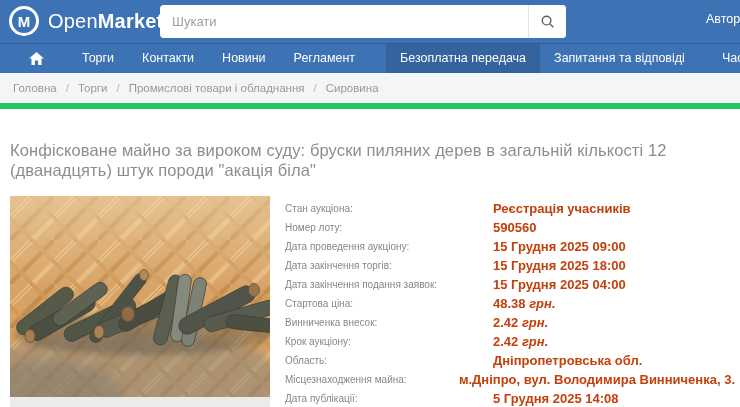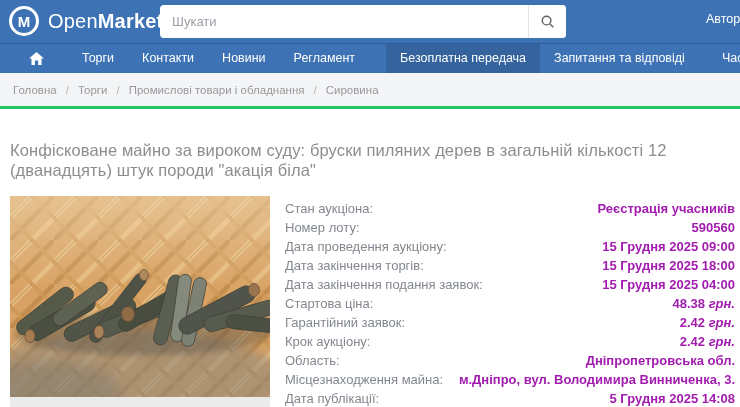--- a/index.html
+++ b/index.html
@@ -34,42 +34,42 @@
     justify-content:center; cursor:pointer; }
   .nav-items { display:flex; align-items:stretch; margin-left:18px; }
   .nav-item { color:#fff; font-size:12.5px; line-height:29px; padding:0 14px;
     text-decoration:none; white-space:nowrap; cursor:pointer; }
   .nav-item.active { background:#34639d;margin-left:17px; }
   .nav-right { position:absolute; left:722px; top:0; color:#fff; font-size:12.5px;
     line-height:29px; white-space:nowrap; cursor:pointer; }
 
   
   .breadcrumb { position:absolute; left:0; top:73px; width:740px; height:36px;
-    background:#f4f5f6; border-bottom:3px solid #22c55e; display:flex;
+    background:#f4f5f6; border-bottom:6px solid #22c55e; display:flex;
     align-items:center; padding-left:13px; font-size:11.5px; color:#98999b; }
   .crumb { color:#98999b; text-decoration:none; white-space:nowrap; }
   .crumb[data-interactable="true"] { cursor:pointer; }
   .crumb-sep { margin:0 9px; color:#b3b3b3; }
 
   
   .title { position:absolute; left:10px; top:140px; width:690px; font-size:16.5px;
     line-height:20px; font-weight:400; color:#8d8d8d; letter-spacing:.1px; }
 
   
   .photo { position:absolute; left:10px; top:196px; width:260px; height:201px;
     overflow:hidden; cursor:pointer; }
   .photo svg { display:block; }
   .photo-strip { position:absolute; left:10px; top:397px; width:260px; height:10px;
     background:#ebebeb; }
 
   
   .details { position:absolute; left:285px; top:199px; width:450px; }
   .drow { display:flex; height:19px; align-items:center; }
-  .dlabel { width:208px; font-size:13px; color:#83888f; white-space:nowrap; }
-  .dvalue { flex:1; font-size:13px; font-weight:700; color:#a21caf; white-space:nowrap;text-align:right; }
+  .dlabel { width:208px; font-size:10px; color:#83888f; white-space:nowrap; }
+  .dvalue { flex:1; font-size:13px; font-weight:700; color:#c2410c; white-space:nowrap; }
   .dvalue i { font-style:italic; font-weight:700; }
 </style>
 </head>
 <body>
 
 <div class="page" data-interactable="false">
 
   <header class="topbar" data-interactable="false">
     <a class="brand" data-interactable="true">
       <span class="logo-circle" data-interactable="false">
@@ -195,21 +195,21 @@
       </div>
       <div class="drow" data-interactable="false">
         <span class="dlabel" data-interactable="false">Дата закінчення подання заявок:</span>
         <span class="dvalue" data-interactable="false"><b>15 Грудня 2025 04:00</b></span>
       </div>
       <div class="drow" data-interactable="false">
         <span class="dlabel" data-interactable="false">Стартова ціна:</span>
         <span class="dvalue" data-interactable="false"><b>48.38</b><i>&nbsp;грн.</i></span>
       </div>
       <div class="drow" data-interactable="false">
-        <span class="dlabel" data-interactable="false">Гарантійний заявок:</span>
+        <span class="dlabel" data-interactable="false">Винниченка внесок:</span>
         <span class="dvalue" data-interactable="false"><b>2.42</b><i>&nbsp;грн.</i></span>
       </div>
       <div class="drow" data-interactable="false">
         <span class="dlabel" data-interactable="false">Крок аукціону:</span>
         <span class="dvalue" data-interactable="false"><b>2.42</b><i>&nbsp;грн.</i></span>
       </div>
       <div class="drow" data-interactable="false">
         <span class="dlabel" data-interactable="false">Область:</span>
         <span class="dvalue" data-interactable="false"><b>Дніпропетровська обл.</b></span>
       </div>

